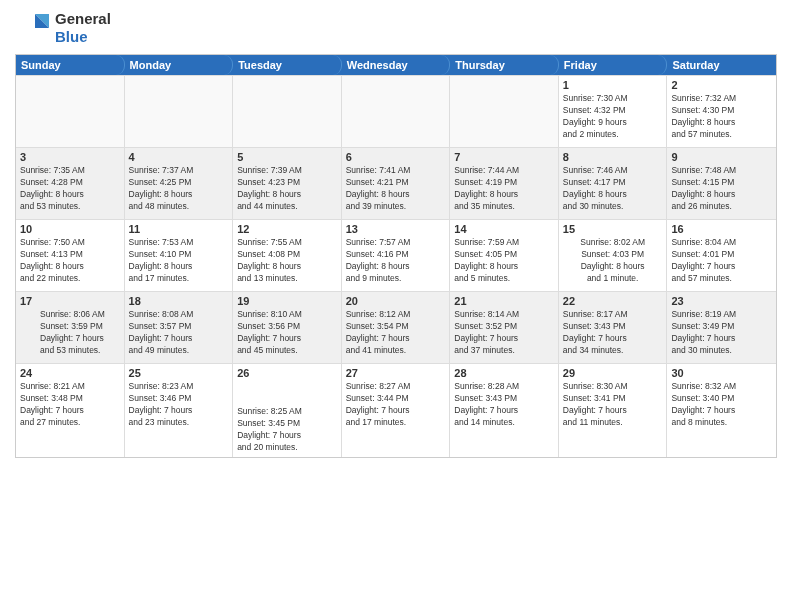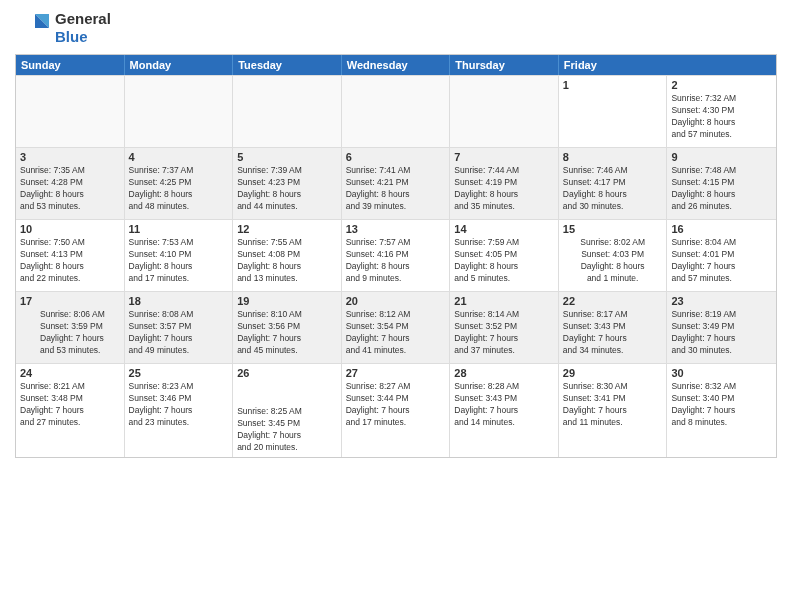--- a/index.html
+++ b/index.html
@@ -51,20 +51,21 @@
       display: grid;
       grid-template-columns: repeat(7, 1fr);
       background: #2a6ebb;
     }
     .cal-header-cell {
       color: #fff;
       font-size: 11px;
       font-weight: bold;
       padding: 4px 5px;
       border-right: 1px solid #4a8ed0;
+      border-radius: 9px;
     }
     .cal-header-cell:last-child { border-right: none; }
     .cal-body {
       flex: 1;
       display: flex;
       flex-direction: column;
     }
     .cal-row {
       display: grid;
       grid-template-columns: repeat(7, 1fr);
@@ -117,30 +118,35 @@
   </div>
 
   <div class="calendar">
     <div class="cal-header-row">
     <div class="cal-header-cell">Sunday</div>
         <div class="cal-header-cell">Monday</div>
         <div class="cal-header-cell">Tuesday</div>
         <div class="cal-header-cell">Wednesday</div>
         <div class="cal-header-cell">Thursday</div>
         <div class="cal-header-cell">Friday</div>
+        <div class="cal-header-cell">Saturday</div>
       </div>
     <div class="cal-body">
     <div class="cal-row">
           <div class="cal-cell empty"></div>
           <div class="cal-cell empty"></div>
           <div class="cal-cell empty"></div>
           <div class="cal-cell empty"></div>
           <div class="cal-cell empty"></div>
           <div class="cal-cell">
             <span class="day-num">1</span>
+            <div class="cell-text" style="white-space: pre-line;">Sunrise: 7:30 AM
+Sunset: 4:32 PM
+Daylight: 9 hours
+and 2 minutes.</div>
           </div>
           <div class="cal-cell">
             <span class="day-num">2</span>
             <div class="cell-text" style="white-space: pre-line;">Sunrise: 7:32 AM
 Sunset: 4:30 PM
 Daylight: 8 hours
 and 57 minutes.</div>
           </div>
         </div>
         <div class="cal-row">

